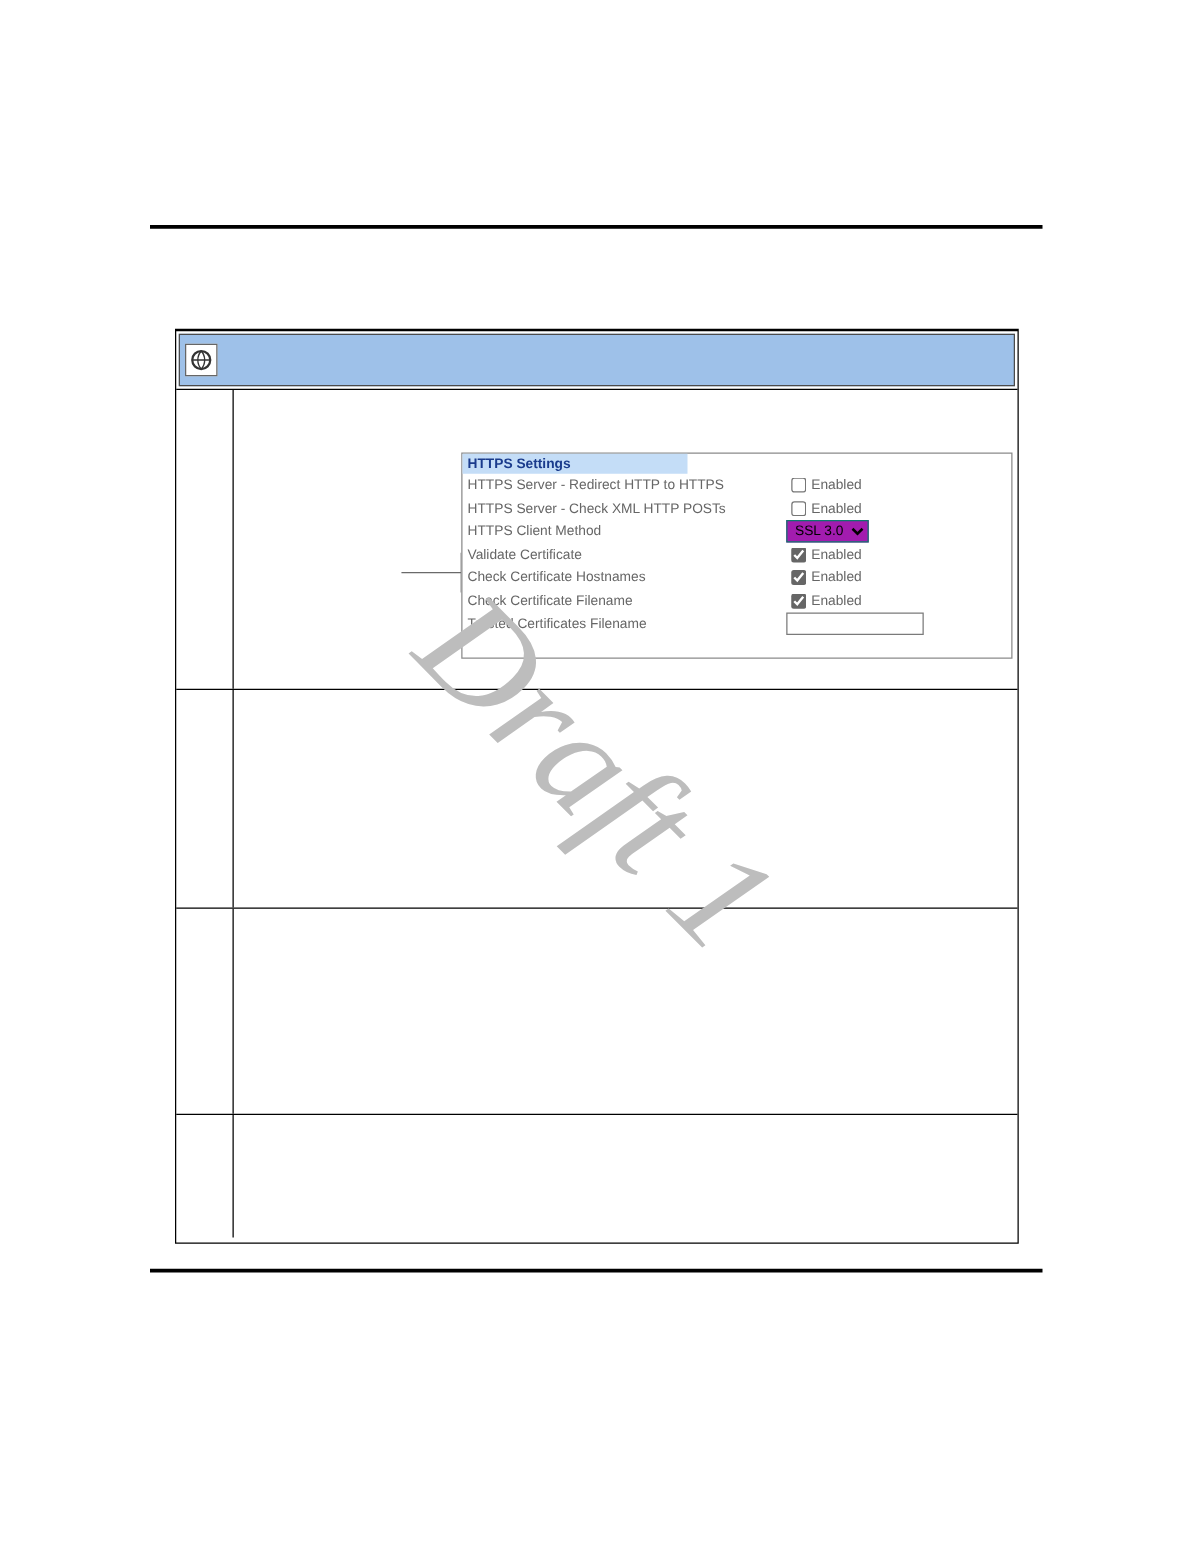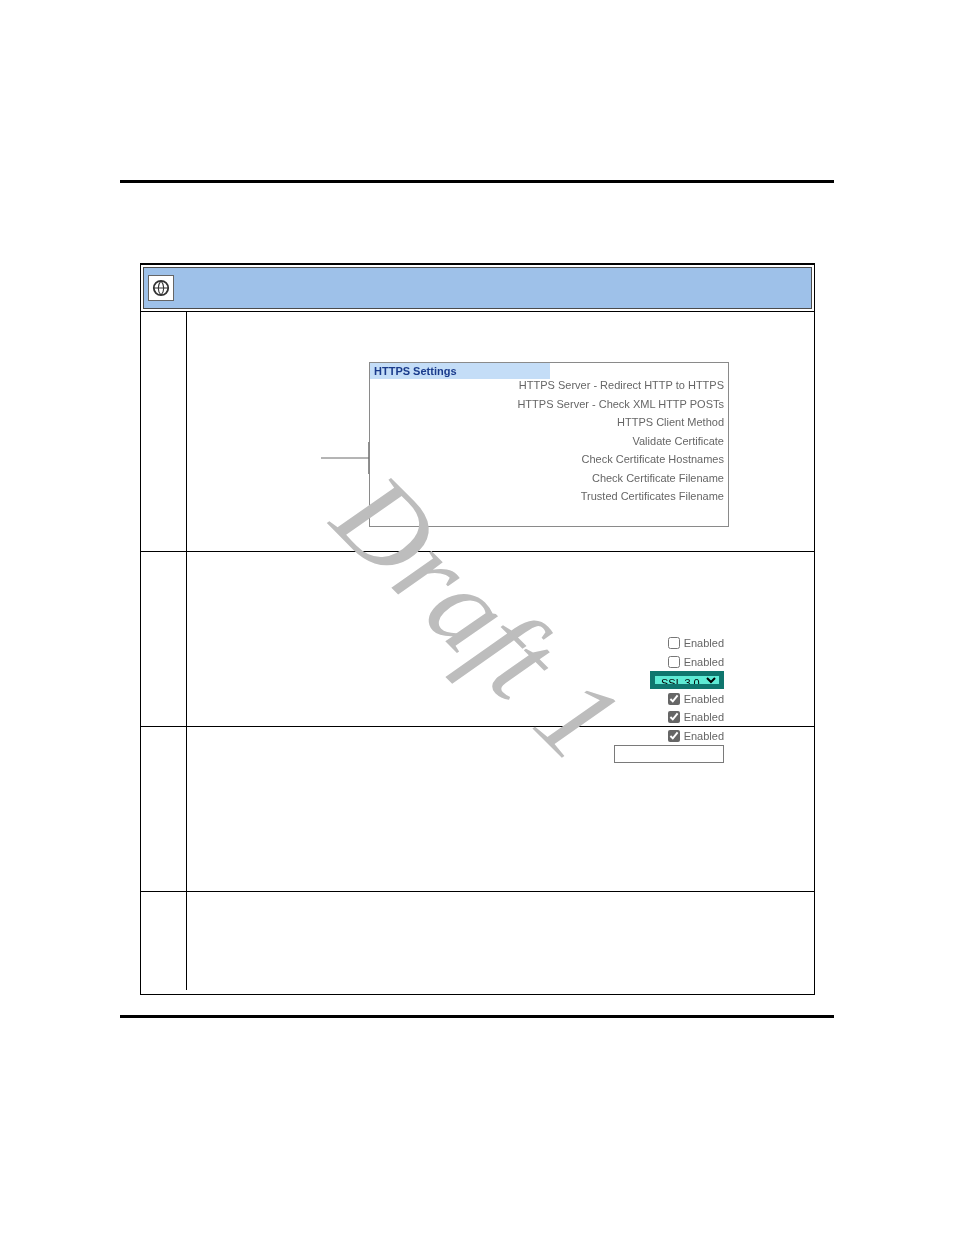--- a/index.html
+++ b/index.html
@@ -57,48 +57,47 @@
     position:relative;
   }
   .r1 { height:240px; }
   .r2 { height:175px; }
   .r3 { height:165px; }
   .r4 { height:99px; }
 
   .settings-panel {
     position:absolute;
     left:182px; top:50px;
-    width:360px;
+    width:441px;
     border:1px solid #8a8a8a;
     background:#fff;
     font-size:11px;
     color:#666;
     padding-bottom:17px;
   }
   .settings-header {
     background:#c4ddf7;
     color:#1a3b8c;
     font-weight:bold;
     padding:2px 4px;
     width:180px;
   }
   .settings-row {
     display:flex;
-    align-items:flex-end;
+    align-items:center;
     height:18.5px;
     padding:0 4px;
-    flex-direction:column;
   }
   .settings-row .lbl { flex:0 0 255px; }
   .settings-row .ctrl { flex:1; font-size:11px; color:#666; display:flex; align-items:center; }
   .cb { width:12px; height:12px; margin-right:4px; accent-color:#666; }
   .sel {
     font-size:11px; height:18px;
-    border:5px solid #0f766e;
-    background:#5eead4;
+    border:1px solid #0f766e;
+    background:#a21caf;
     padding:0 2px;
   }
   .txt {
     width:110px; height:18px;
     border:1px solid #7a7a7a;
     font-size:11px;
     padding:0 3px;
   }
 
   .bracket svg { display:block; }

